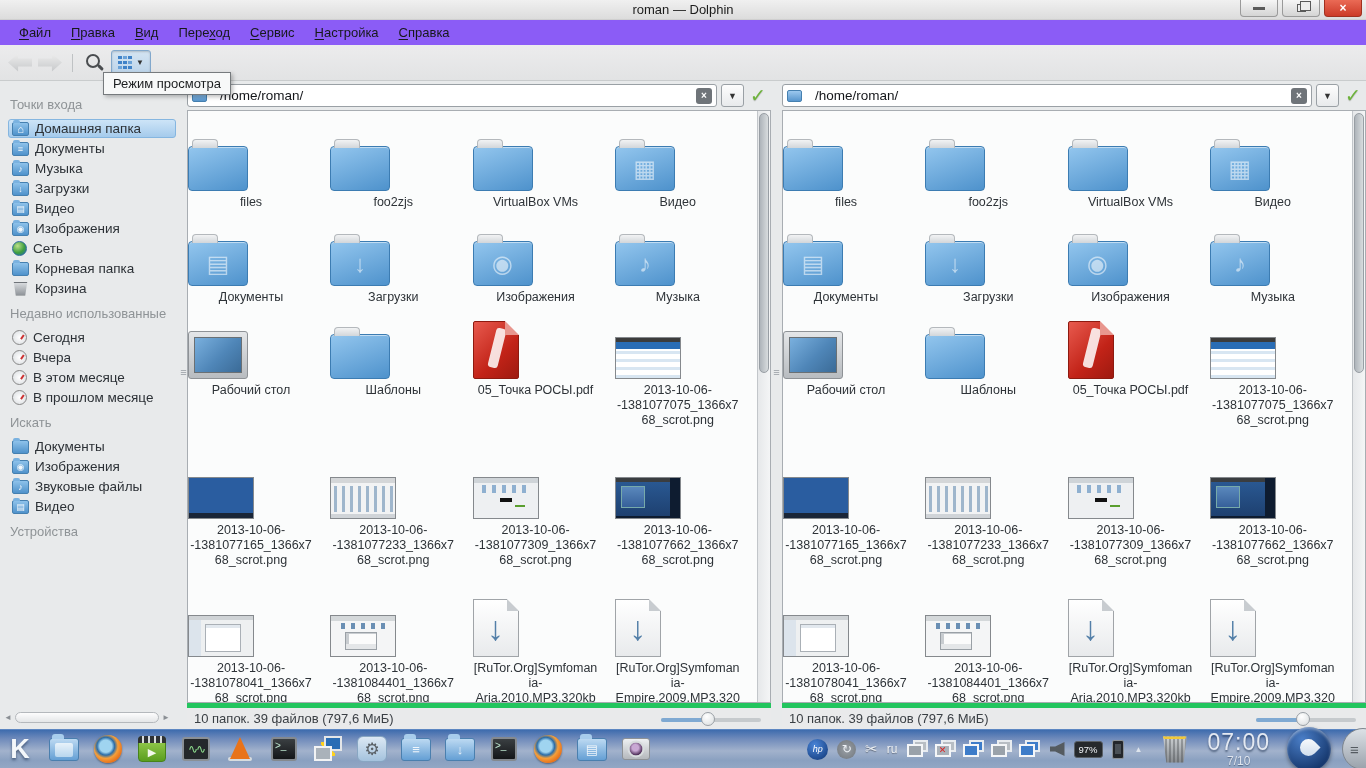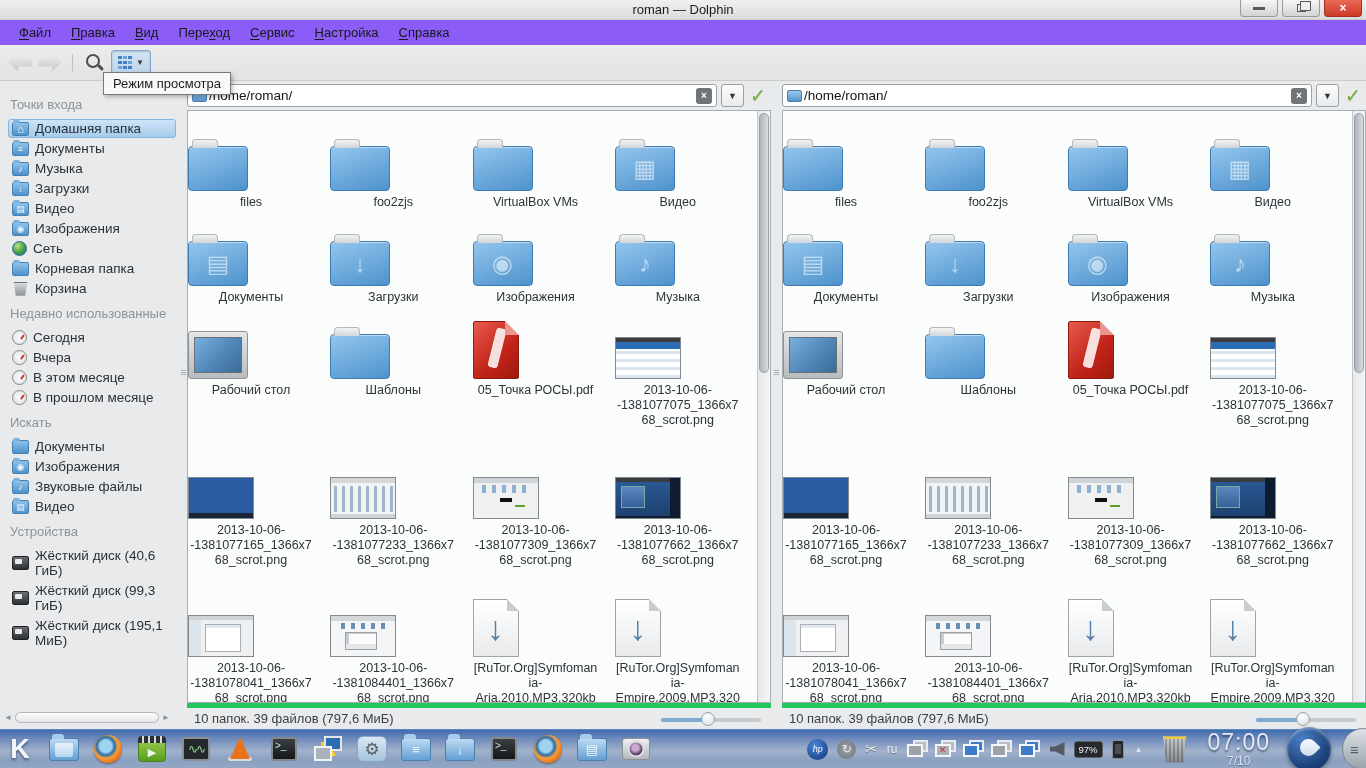--- a/index.html
+++ b/index.html
@@ -69,21 +69,21 @@
   .h-arrow { font-size:8px; color:#8a8f94; }
   .h-track { flex:1; height:11px; border:1px solid #b4b8bc; border-radius:6px; background:linear-gradient(#fdfdfd,#e4e6e8); }
 
   .vsplit { width:7px; position:relative; }
   .msplit { width:11px; position:relative; }
   .vsplit::after, .msplit::after { content:"≡"; position:absolute; top:44%; left:50%; transform:translateX(-50%); color:#979da2; font-size:11px; }
 
   
   .panel { flex:1; display:flex; flex-direction:column; min-width:0; }
   .addr-row { height:29px; display:flex; align-items:center; gap:4px; padding:3px 3px 3px 0; }
-  .addr-box { flex:1; height:23px; background:#fff; border:1px solid #9aa0a5; border-radius:3px; display:flex; align-items:center; padding:0 4px; gap:2px; min-width:0; }
+  .addr-box { flex:1; height:23px; background:#fff; border:1px solid #9aa0a5; border-radius:3px; display:flex; align-items:center; padding:0 4px; gap:13px; min-width:0; }
   .addr-folder { width:15px; height:12px; border-radius:2px; background:linear-gradient(#9cc8ee,#5896cd); border:1px solid #4580b0; flex:none; }
   .addr-text { flex:1; font-size:13.5px; color:#14161a; white-space:nowrap; overflow:hidden; }
   .addr-clear { width:16px; height:16px; border-radius:3px; background:#6f7479; color:#fff; font-size:10px; font-weight:bold; display:flex; align-items:center; justify-content:center; flex:none; }
   .addr-drop { width:23px; height:23px; border:1px solid #9aa0a5; border-radius:3px; background:linear-gradient(#fdfdfd,#e8eaec); display:flex; align-items:center; justify-content:center; font-size:9px; color:#333; flex:none; }
   .addr-check { color:#6db33a; font-size:19px; font-weight:bold; width:20px; text-align:center; flex:none; text-shadow:0 1px 1px rgba(0,0,0,.2); }
 
   .view-wrap { flex:1; display:flex; min-height:0; border:1px solid #a8adb2; background:#fbfcfc; }
   .fgrid { flex:1; display:grid; grid-template-columns:repeat(4,1fr); grid-template-rows:96px 92px 140px 138px auto; overflow:hidden; padding-top:6px; }
   .fcell { display:flex; flex-direction:column; align-items:flex-start; }
   .fibox { height:66px; margin-top:8px; display:flex; align-items:flex-end; justify-content:center; }
@@ -334,37 +334,20 @@
               <span class="si folder-music"></span>
               <span>Звуковые файлы</span>
             </div>
 
             <div class="side-item">
               <span class="si folder-video"></span>
               <span>Видео</span>
             </div>
           </div>
         <div class="side-head">Устройства</div>
-        <div>
-
-            <div class="side-item">
-              <span class="si disk"></span>
-              <span>Жёсткий диск (40,6 ГиБ)</span>
-            </div>
-
-            <div class="side-item">
-              <span class="si disk"></span>
-              <span>Жёсткий диск (99,3 ГиБ)</span>
-            </div>
-
-            <div class="side-item">
-              <span class="si disk"></span>
-              <span>Жёсткий диск (195,1 МиБ)</span>
-            </div>
-          </div>
         <div class="h-scroll">
           <span class="h-arrow">◄</span>
           <span class="h-track"></span>
           <span class="h-arrow">►</span>
         </div>
       </div>
 
       <div class="vsplit"></div>
 
       <div class="panel">

